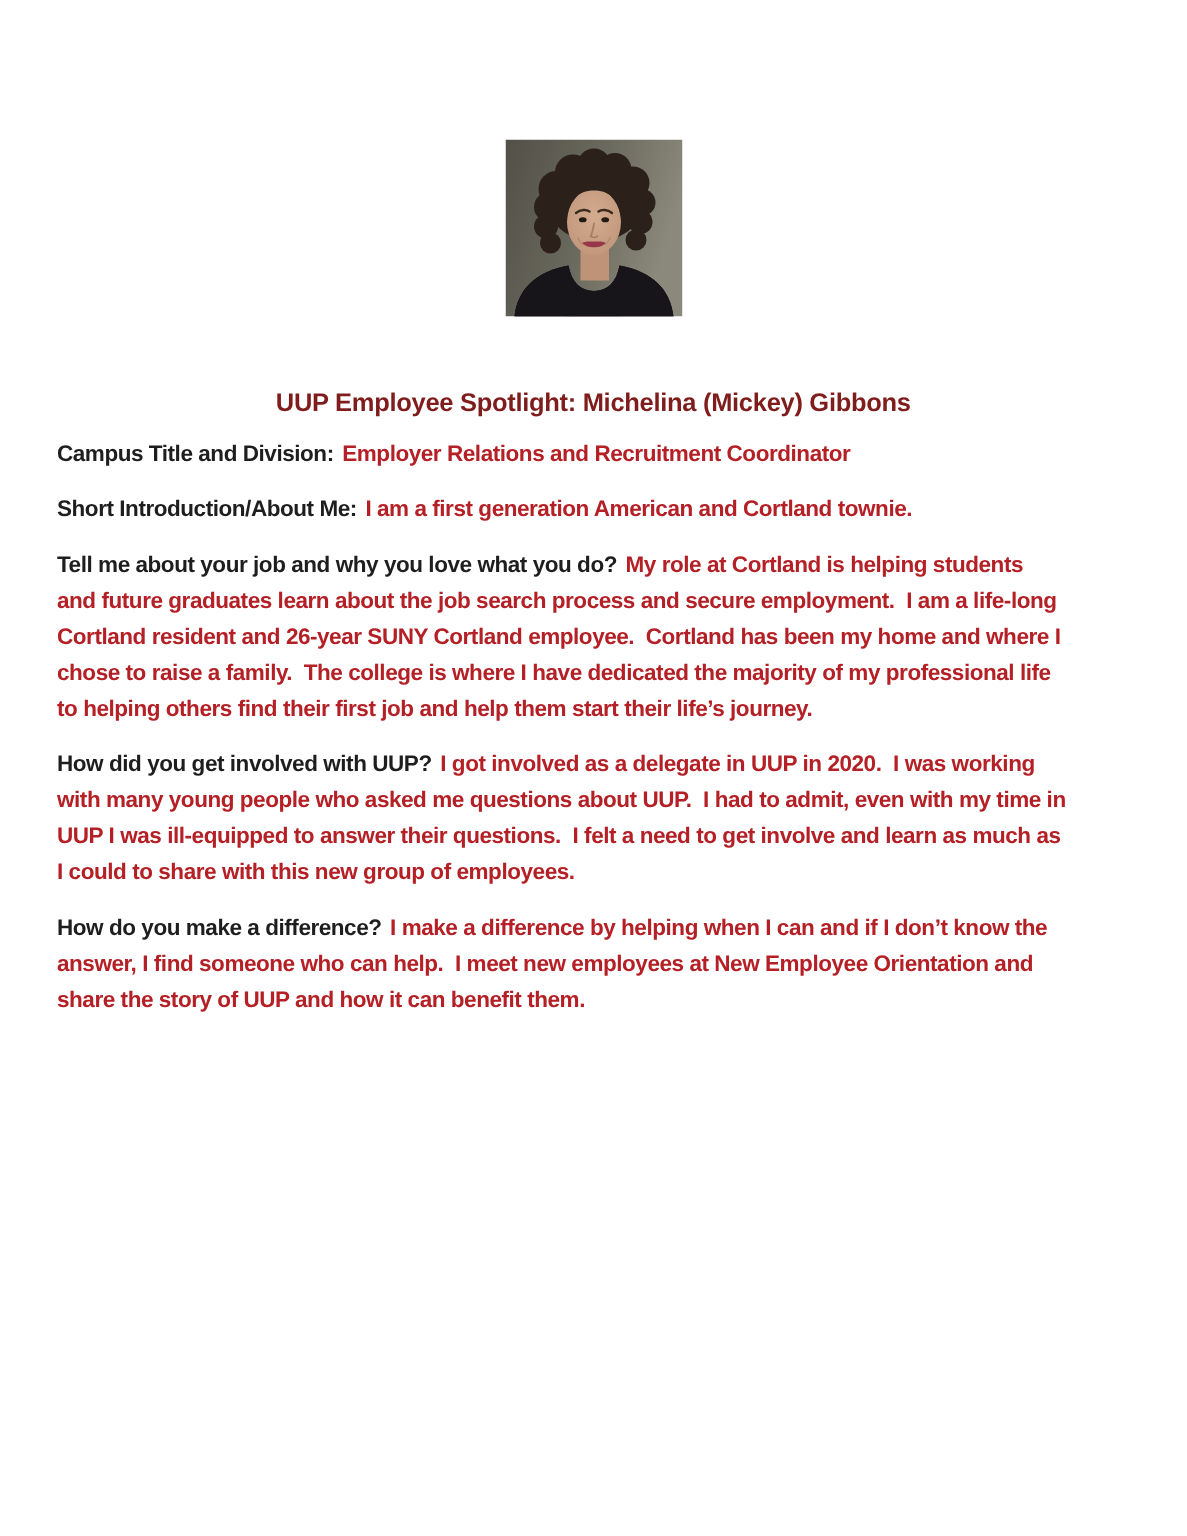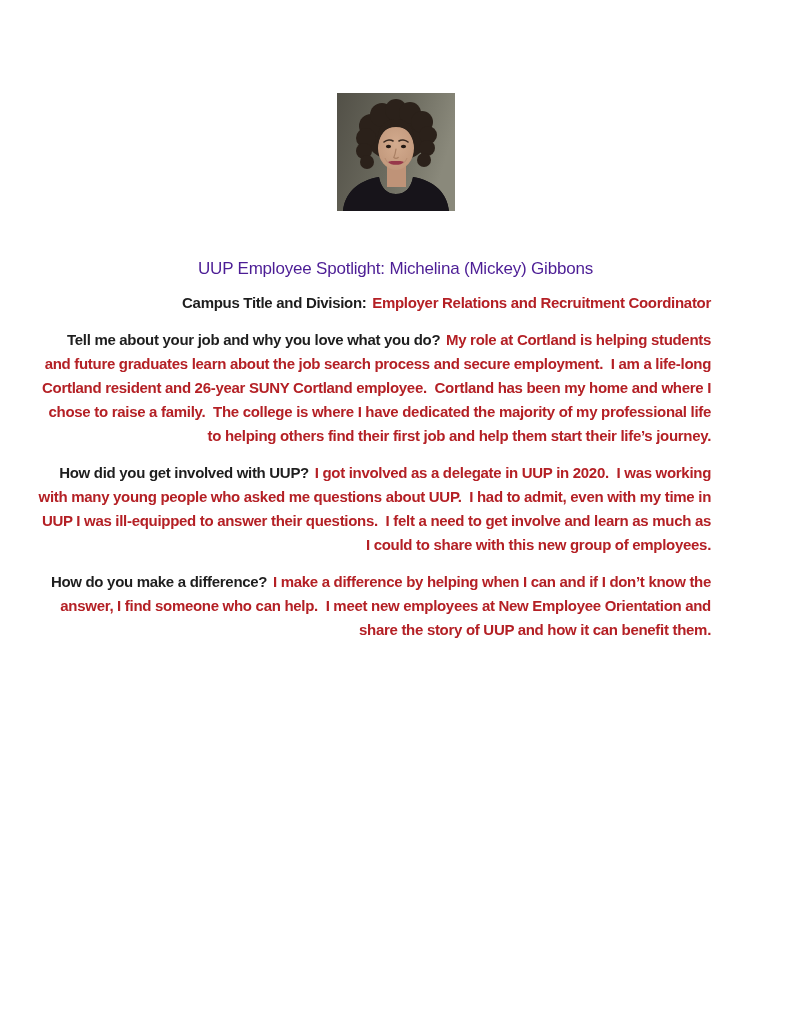--- a/index.html
+++ b/index.html
@@ -22,28 +22,27 @@
   }
   .photo-wrap svg {
     display: block;
     width: 118px;
     height: 118px;
   }
   .title {
     margin: 46px 0 10px 0;
     text-align: center;
     font-size: 17px;
-    font-weight: 400;
-    color: #4c1d95;
+    font-weight: 700;
+    color: #7f1d1d;
     letter-spacing: -0.2px;
     line-height: 24px;
   }
   .content {
     margin: 0 80px 0 38px;
-    text-align: right;
   }
   p.qa {
     margin: 0 0 13px 0;
     font-size: 15px;
     font-weight: 700;
     line-height: 24px;
     letter-spacing: -0.3px;
     white-space: pre-wrap;
   }
   p.qa .q { color: #1e1e1e; }
@@ -110,20 +109,21 @@
       <path d="M70,65 C69,67.5 68,69 66.5,70" stroke="#b68a6e" stroke-width="0.9" fill="none"></path>
     </svg>
   </div>
 
   <h1 class="title">UUP Employee Spotlight: Michelina (Mickey) Gibbons</h1>
 
   <div class="content">
     <p class="qa"><span class="q">Campus Title and Division:</span><span class="a">Employer Relations and Recruitment Coordinator</span></p>
 
 
+    <p class="qa"><span class="q">Short Introduction/About Me:</span><span class="a">I am a first generation American and Cortland townie.</span></p>
 
     <p class="qa"><span class="q">Tell me about your job and why you love what you do?</span><span class="a">My role at Cortland is helping students and future graduates learn about the job search process and secure employment.  I am a life-long Cortland resident and 26-year SUNY Cortland employee.  Cortland has been my home and where I chose to raise a family.  The college is where I have dedicated the majority of my professional life to helping others find their first job and help them start their life’s journey.</span></p>
 
     <p class="qa"><span class="q">How did you get involved with UUP?</span><span class="a">I got involved as a delegate in UUP in 2020.  I was working with many young people who asked me questions about UUP.  I had to admit, even with my time in UUP I was ill-equipped to answer their questions.  I felt a need to get involve and learn as much as I could to share with this new group of employees.</span></p>
 
     <p class="qa extra-gap"><span class="q">How do you make a difference?</span><span class="a">I make a difference by helping when I can and if I don’t know the answer, I find someone who can help.  I meet new employees at New Employee Orientation and share the story of UUP and how it can benefit them.</span></p>
 
   </div>
 
 </div>

